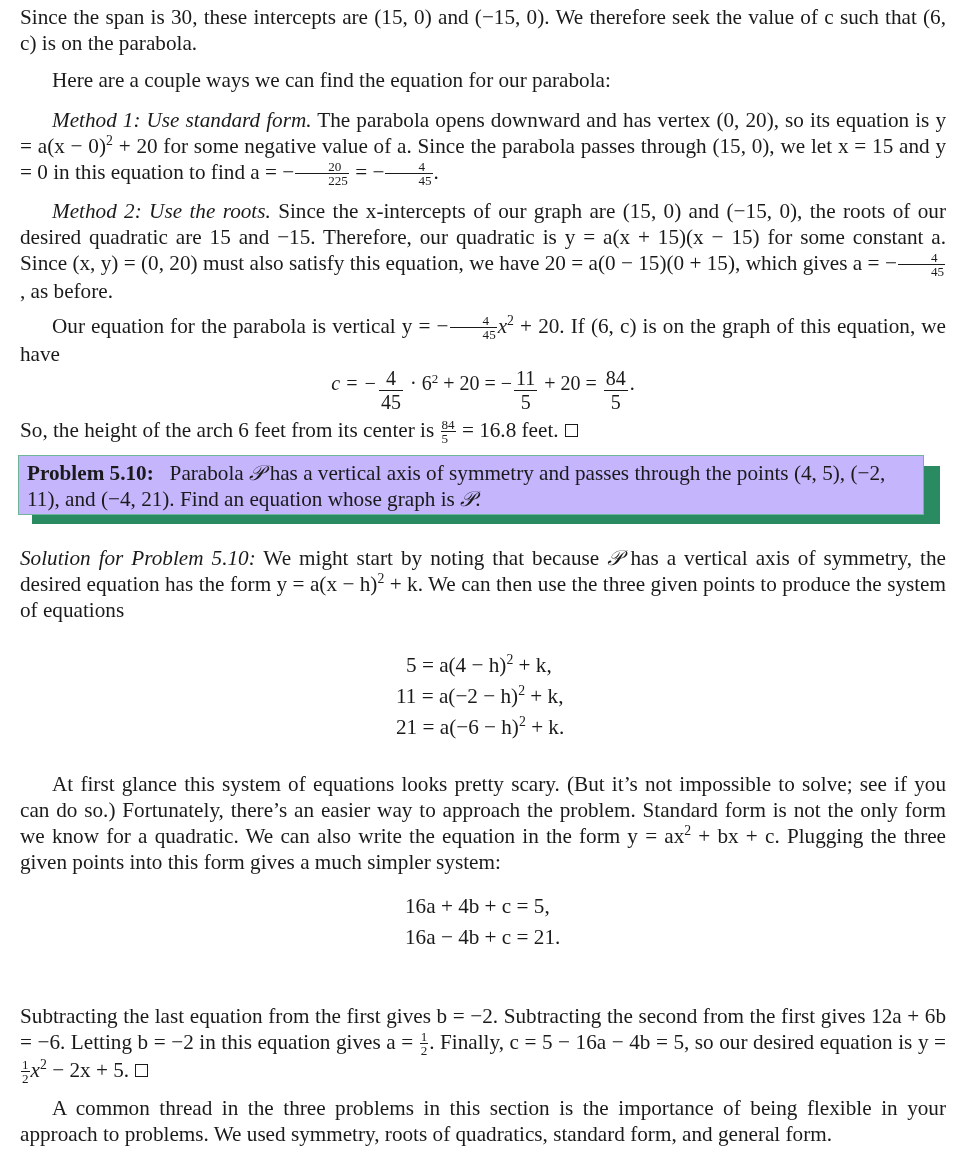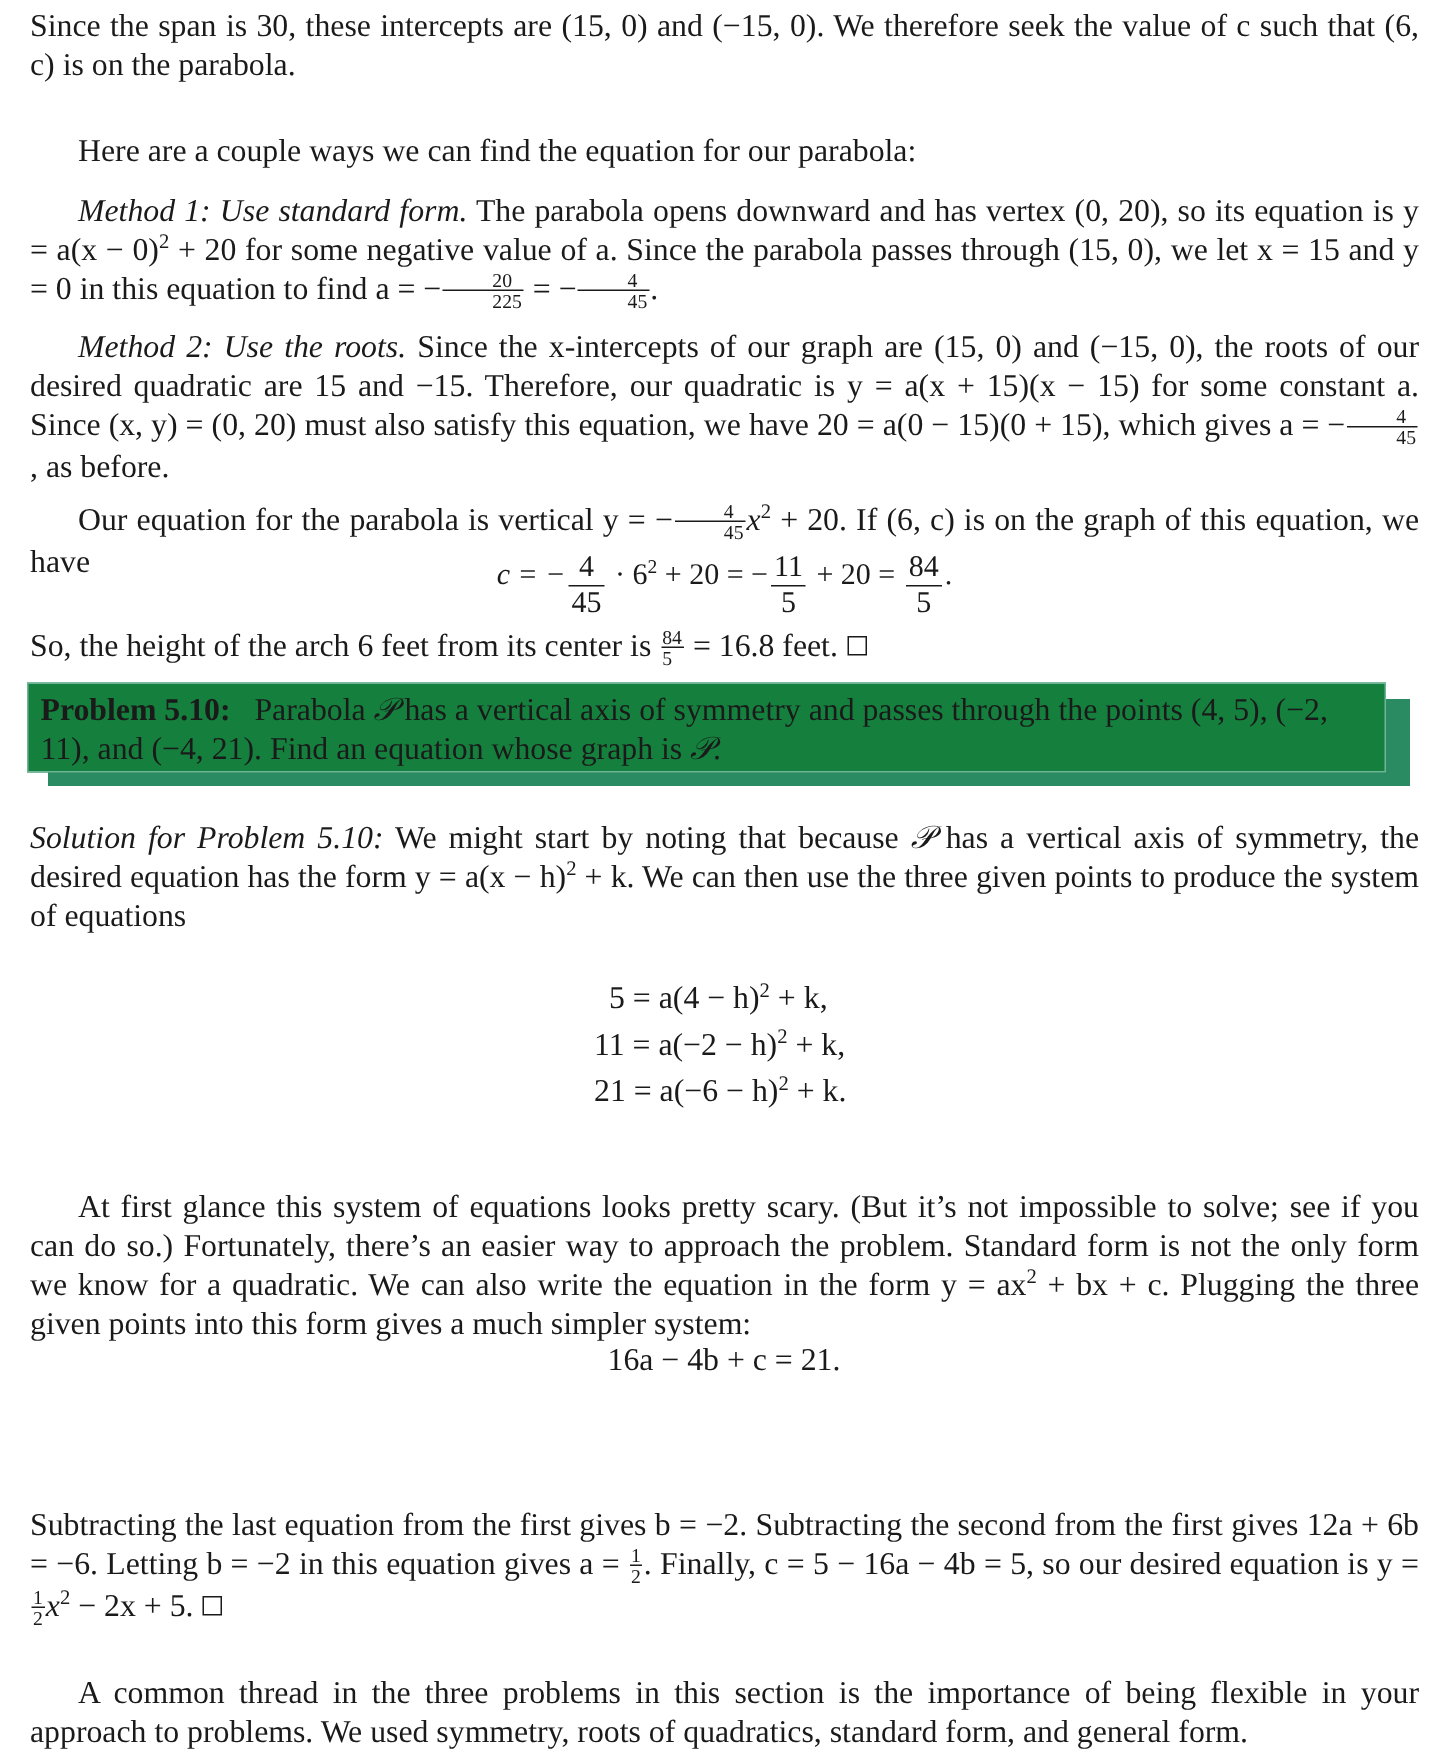--- a/index.html
+++ b/index.html
@@ -3,36 +3,36 @@
 <meta charset="utf-8">
 <style>
   html, body { margin: 0; padding: 0; background: #ffffff; }
   body {
     width: 960px; height: 1170px; overflow: hidden; position: relative;
     font-family: "Liberation Serif", "DejaVu Serif", serif;
     color: #1a1a1a;
   }
   .page { position: absolute; left: 20px; top: 0; width: 926px; font-size: 21.2px; line-height: 26px; }
   .p { position: absolute; left: 0; width: 926px; text-align: justify; text-align-last: left; }
-  .indent { text-indent: 32px; margin-top: 20px; }
+  .indent { text-indent: 32px; }
   i, .m { font-style: italic; }
   .frac { display: inline-block; vertical-align: -0.45em; text-align: center; font-size: 0.62em; line-height: 1em; margin: 0 1px; }
   .frac > span { display: block; padding: 0 1px; text-align: center; }
   .frac > span.num { border-bottom: 1px solid #1a1a1a; }
   .bigfrac { display: inline-block; vertical-align: -0.95em; text-align: center; line-height: 1.15em; margin: 0 2px; }
   .bigfrac > span { display: block; padding: 0 2px; }
   .bigfrac > span.num { border-bottom: 1px solid #1a1a1a; }
   sup { font-size: 0.65em; line-height: 0; vertical-align: 0.55em; }
   .qed { display: inline-block; width: 11px; height: 11px; border: 1px solid #1a1a1a; margin-left: 6px; vertical-align: 0; }
   .center { position: absolute; left: 0; width: 926px; text-align: center; }
   .eqblock { position: absolute; text-align: right; }
   .eqblock div { height: 31px; }
   
   .pbox-shadow { position: absolute; left: 32px; top: 466px; width: 908px; height: 58px; background: #2a8a62; }
-  .pbox { position: absolute; left: 18px; top: 455px; width: 906px; height: 60px; background: #15803d; border: 1px solid #6fb59a; padding: 4px 6px 0 8px; box-sizing: border-box; font-size: 21.2px; line-height: 26px; }
+  .pbox { position: absolute; left: 18px; top: 455px; width: 906px; height: 60px; background: #c4b5fd; border: 1px solid #6fb59a; padding: 4px 6px 0 8px; box-sizing: border-box; font-size: 21.2px; line-height: 26px; }
   .pbox b { font-weight: bold; }
   .script { font-family: "DejaVu Serif", serif; font-style: italic; }
 </style>
 </head>
 <body>
 
 <div class="page">
 
   <div class="p" style="top:4px;">Since the span is 30, these intercepts are (15, 0) and (−15, 0). We therefore seek the value of c such that (6, c) is on the parabola.</div>
 
@@ -73,20 +73,21 @@
     <div style="padding-left:38px;"><span>5 = a(4 − h)</span><sup>2</sup><span> + k,</span></div>
     <div style="padding-left:28px;"><span>11 = a(−2 − h)</span><sup>2</sup><span> + k,</span></div>
     <div style="padding-left:28px;"><span>21 = a(−6 − h)</span><sup>2</sup><span> + k.</span></div>
   </div>
 
   <div class="p indent" style="top:771px;">
     <span>At first glance this system of equations looks pretty scary. (But it’s not impossible to solve; see if you can do so.) Fortunately, there’s an easier way to approach the problem. Standard form is not the only form we know for a quadratic. We can also write the equation in the form y = ax</span><sup>2</sup><span> + bx + c. Plugging the three given points into this form gives a much simpler system:</span>
   </div>
 
   <div class="eqblock" style="top:893px; left:365px; width:220px; text-align:left;">
+    <div style="padding-left:20px;">16a + 4b + c = 5,</div>
     <div style="padding-left:20px;">16a − 4b + c = 21.</div>
   </div>
 
   <div class="p" style="top:1003px;">
     <span>Subtracting the last equation from the first gives b = −2. Subtracting the second from the first gives 12a + 6b = −6. Letting b = −2 in this equation gives a = </span><span class="frac"><span class="num">1</span><span>2</span></span><span>. Finally, c = 5 − 16a − 4b = 5, so our desired equation is y = </span><span class="frac"><span class="num">1</span><span>2</span></span><i>x</i><sup>2</sup><span> − 2x + 5.</span><span class="qed"></span>
   </div>
 
   <div class="p indent" style="top:1095px;">A common thread in the three problems in this section is the importance of being flexible in your approach to problems. We used symmetry, roots of quadratics, standard form, and general form.</div>
 </div>
 

